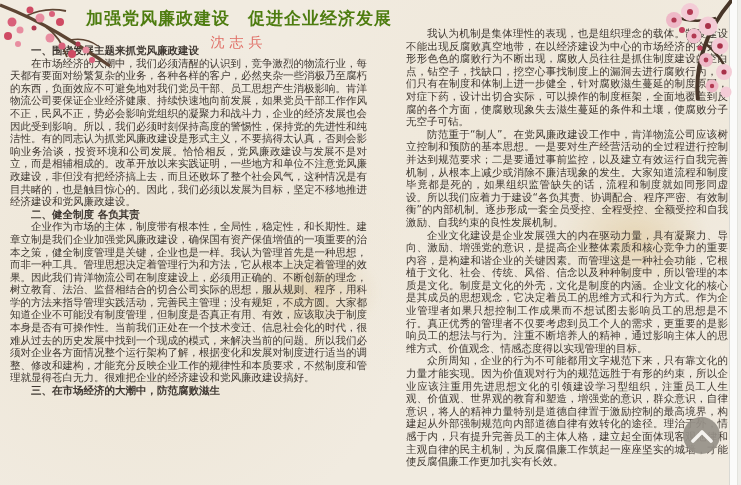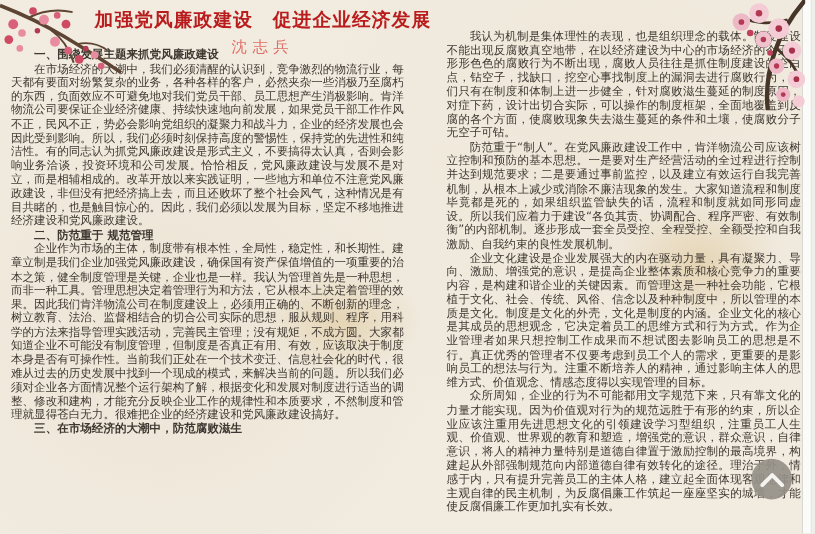--- a/index.html
+++ b/index.html
@@ -11,21 +11,21 @@
   .page{position:absolute;inset:0;}
   
   .page::before{
     content:"";position:absolute;inset:0;pointer-events:none;
     background:
       radial-gradient(circle at 20% 60%, rgba(222,205,170,.20), transparent 40%),
       radial-gradient(circle at 75% 30%, rgba(228,212,180,.18), transparent 45%);
   }
   .title-block{position:absolute;left:0;top:7px;width:478px;text-align:center;z-index:3;}
   .title-block h1{
-    margin:0;font-size:17px;font-weight:bold;color:#b91c1c;letter-spacing:1px;
+    margin:0;font-size:17px;font-weight:bold;color:#4d7c0f;letter-spacing:1px;
   }
   .author{font-size:14px;color:#e06e66;letter-spacing:5px;margin-top:4px;}
   .col{
     position:absolute;color:#3f3832;font-size:10.5px;line-height:12.6px;
     text-align:justify;z-index:2;
   }
   .col-left{left:10px;top:44px;width:357px;}
   .col-right{left:406px;top:27px;width:322px;}
   .col p{margin:0;text-indent:2em;}
   .col p.heading{font-weight:bold;}
@@ -112,21 +112,21 @@
   </svg>
 
   <div class="title-block">
     <h1>加强党风廉政建设　促进企业经济发展</h1>
     <div class="author">沈志兵</div>
   </div>
 
   <div class="col col-left">
     <p class="heading">一、围绕发展主题来抓党风廉政建设</p>
     <p>在市场经济的大潮中，我们必须清醒的认识到，竞争激烈的物流行业，每天都有要面对纷繁复杂的业务，各种各样的客户，必然夹杂一些消极乃至腐朽的东西，负面效应不可避免地对我们党员干部、员工思想产生消极影响。肯洋物流公司要保证企业经济健康、持续快速地向前发展，如果党员干部工作作风不正，民风不正，势必会影响党组织的凝聚力和战斗力，企业的经济发展也会因此受到影响。所以，我们必须时刻保持高度的警惕性，保持党的先进性和纯洁性。有的同志认为抓党风廉政建设是形式主义，不要搞得太认真，否则会影响业务洽谈，投资环境和公司发展。恰恰相反，党风廉政建设与发展不是对立，而是相辅相成的。改革开放以来实践证明，一些地方和单位不注意党风廉政建设，非但没有把经济搞上去，而且还败坏了整个社会风气，这种情况是有目共睹的，也是触目惊心的。因此，我们必须以发展为目标，坚定不移地推进经济建设和党风廉政建设。</p>
-    <p class="heading">二、防范重于 规范管理</p>
+    <p class="heading">二、健全制度 各负其责</p>
     <p>企业作为市场的主体，制度带有根本性，全局性，稳定性，和长期性。建章立制是我们企业加强党风廉政建设，确保国有资产保值增值的一项重要的治本之策，健全制度管理是关键，企业也是一样。我认为管理首先是一种思想，而非一种工具。管理思想决定着管理行为和方法，它从根本上决定着管理的效果。因此我们肯洋物流公司在制度建设上，必须用正确的、不断创新的理念，树立教育、法治、监督相结合的切合公司实际的思想，服从规则、程序，用科学的方法来指导管理实践活动，完善民主管理；没有规矩，不成方圆。大家都知道企业不可能没有制度管理，但制度是否真正有用、有效，应该取决于制度本身是否有可操作性。当前我们正处在一个技术变迁、信息社会化的时代，很难从过去的历史发展中找到一个现成的模式，来解决当前的问题。所以我们必须对企业各方面情况整个运行架构了解，根据变化和发展对制度进行适当的调整、修改和建构，才能充分反映企业工作的规律性和本质要求，不然制度和管理就显得苍白无力。很难把企业的经济建设和党风廉政建设搞好。</p>
     <p class="heading">三、在市场经济的大潮中，防范腐败滋生</p>
   </div>
 
   <div class="col col-right">
     <p>我认为机制是集体理性的表现，也是组织理念的载体。制度建设不能出现反腐败真空地带，在以经济建设为中心的市场经济的今天，形形色色的腐败行为不断出现，腐败人员往往是抓住制度建设的空白点，钻空子，找缺口，挖空心事找制度上的漏洞去进行腐败行为，我们只有在制度和体制上进一步健全，针对腐败滋生蔓延的制度原因，对症下药，设计出切合实际，可以操作的制度框架，全面地覆盖到反腐的各个方面，使腐败现象失去滋生蔓延的条件和土壤，使腐败分子无空子可钻。</p>
     <p>防范重于“制人”。在党风廉政建设工作中，肯洋物流公司应该树立控制和预防的基本思想。一是要对生产经营活动的全过程进行控制并达到规范要求；二是要通过事前监控，以及建立有效运行自我完善机制，从根本上减少或消除不廉洁现象的发生。大家知道流程和制度毕竟都是死的，如果组织监管缺失的话，流程和制度就如同形同虚设。所以我们应着力于建设“各负其责、协调配合、程序严密、有效制衡”的内部机制。逐步形成一套全员受控、全程受控、全额受控和自我激励、自我约束的良性发展机制。</p>
     <p>企业文化建设是企业发展强大的内在驱动力量，具有凝聚力、导向、激励、增强党的意识，是提高企业整体素质和核心竞争力的重要内容，是构建和谐企业的关键因素。而管理这是一种社会功能，它根植于文化、社会、传统、风俗、信念以及种种制度中，所以管理的本质是文化。制度是文化的外壳，文化是制度的内涵。企业文化的核心是其成员的思想观念，它决定着员工的思维方式和行为方式。作为企业管理者如果只想控制工作成果而不想试图去影响员工的思想是不行。真正优秀的管理者不仅要考虑到员工个人的需求，更重要的是影响员工的想法与行为。注重不断培养人的精神，通过影响主体人的思维方式、价值观念、情感态度得以实现管理的目标。</p>
     <p>众所周知，企业的行为不可能都用文字规范下来，只有靠文化的力量才能实现。因为价值观对行为的规范远胜于有形的约束，所以企业应该注重用先进思想文化的引领建设学习型组织，注重员工人生观、价值观、世界观的教育和塑造，增强党的意识，群众意识，自律意识，将人的精神力量特别是道德自律置于激励控制的最高境界，构建起从外部强制规范向内部道德自律有效转化的途径。理治于外，情感于内，只有提升完善员工的主体人格，建立起全面体现客观他律和主观自律的民主机制，为反腐倡廉工作筑起一座座坚实的城墙，才能使反腐倡廉工作更加扎实有长效。</p>
   </div>

